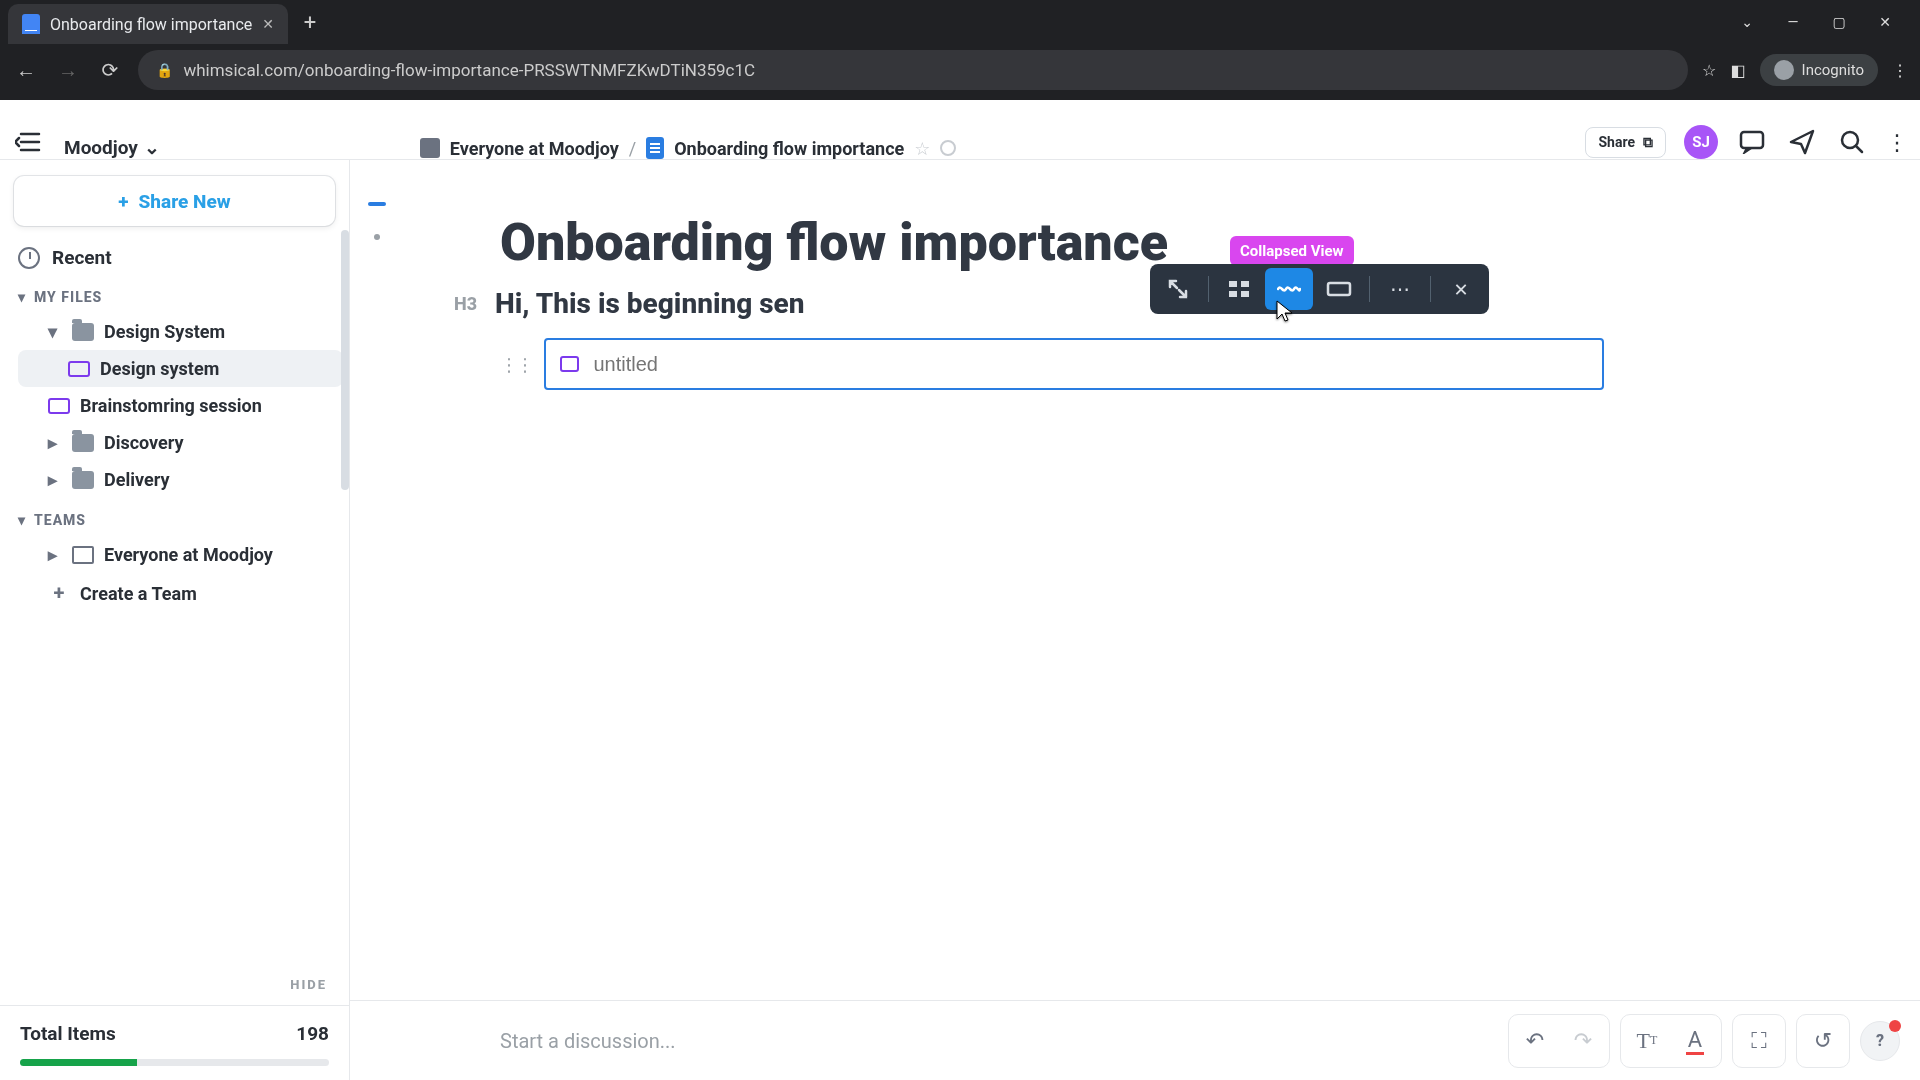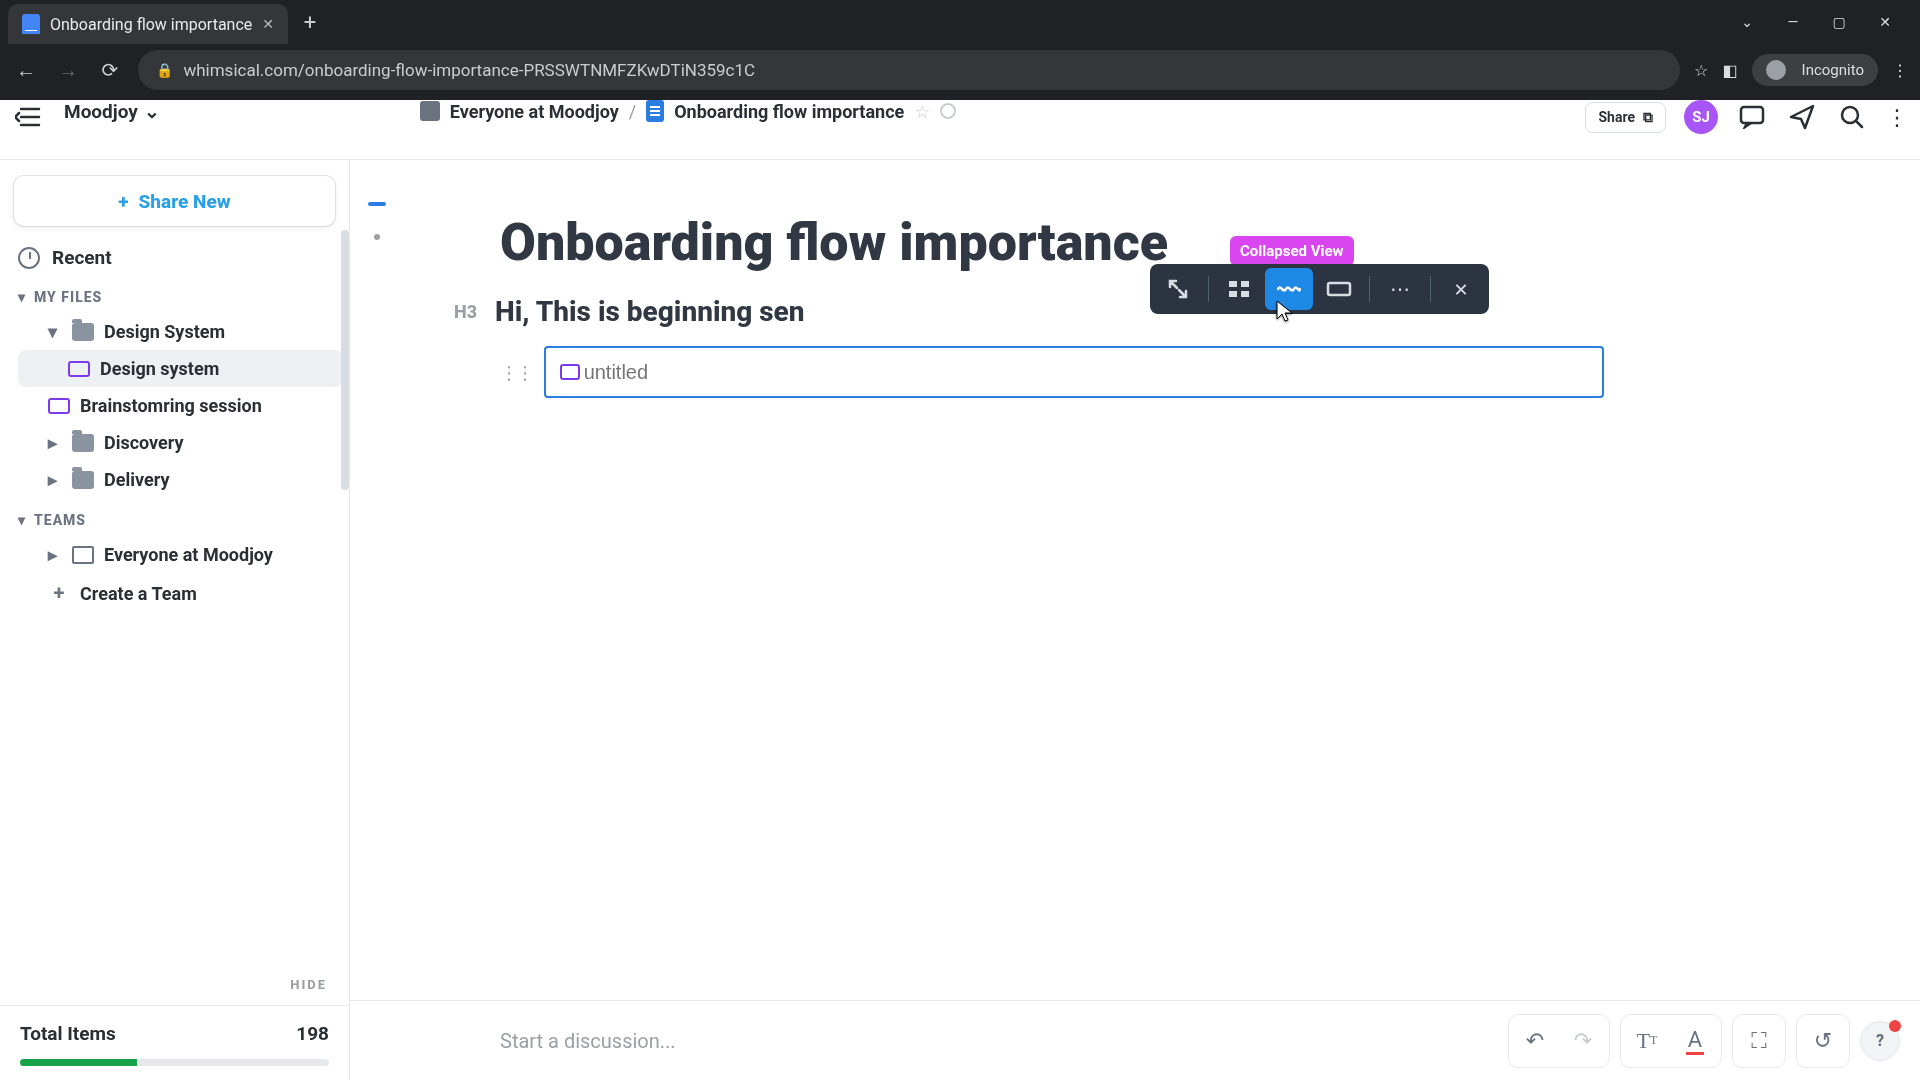--- a/index.html
+++ b/index.html
@@ -15,28 +15,28 @@
   .new-tab { margin-left:6px; font-size:22px; color:#ccc; width:32px; text-align:center;}
   .window-controls { margin-left:auto; display:flex; gap:28px; padding-right:18px; color:#ddd; font-size:14px;}
   .window-controls span { display:inline-block; width:18px; text-align:center; }
 
   .addr-bar { display:flex; align-items:center; gap:14px; padding:6px 12px 10px 12px; }
   .nav-btn { width:28px; height:28px; display:flex; align-items:center; justify-content:center; color:#ccc; font-size:20px;}
   .nav-btn.disabled{ color:#666;}
   .url-pill { flex:1; background:#35363a; border-radius:22px; height:40px; display:flex; align-items:center; padding:0 18px; color:#ccc; font-size:17px;}
   .url-pill .lock { margin-right:10px; font-size:14px;}
   .addr-right { display:flex; align-items:center; gap:14px; color:#ddd;}
-  .incog-badge { display:flex; align-items:center; gap:16px; background:#3c4043; padding:6px 14px; border-radius:18px; font-size:15px;}
+  .incog-badge { display:flex; align-items:center; gap:8px; background:#3c4043; padding:6px 14px; border-radius:18px; font-size:15px;}
   .incog-icon{ width:20px; height:20px; background:#9aa0a6; border-radius:50%;}
 
   
   .app { position:relative; height: calc(1080px - 44px - 56px); background:#fff; }
 
   
-  .app-bar { height:60px; display:flex; align-items:flex-start; padding:0 12px; border-bottom:1px solid #e6e8eb; }
+  .app-bar { height:60px; display:flex; align-items:flex-end; padding:0 12px; border-bottom:1px solid #e6e8eb; }
   .hamburger { width:34px; height:34px; display:flex; align-items:center; justify-content:center; color:#222; font-size:22px;}
   .workspace-btn { margin-left:18px; font-size:19px; font-weight:700; color:#2a2f36; display:flex; align-items:center; gap:6px;}
   .breadcrumb { margin-left:260px; display:flex; align-items:center; gap:10px; font-size:18px; color:#2a2f36;}
   .breadcrumb .sep { color:#9aa0a6;}
   .breadcrumb .bc-icon { width:20px; height:20px; background:#6b7280; display:inline-block; border-radius:3px;}
   .breadcrumb .bc-doc { width:18px; height:22px; background:#2a7de1; border-radius:3px; position:relative;}
   .breadcrumb .bc-doc::after{content:""; position:absolute; left:4px; right:4px; top:6px; height:2px; background:#fff; box-shadow:0 4px 0 #fff, 0 8px 0 #fff;}
   .breadcrumb .bc-text{ font-weight:700; }
   .breadcrumb .star{ color:#c8ccd1; font-size:18px;}
   .breadcrumb .sync { width:16px; height:16px; border:2px solid #c8ccd1; border-radius:50%;}
@@ -71,27 +71,27 @@
   .total-row { border-top:1px solid #e6e8eb; padding:16px 20px 6px 20px; display:flex; align-items:center; justify-content:space-between; font-size:19px; font-weight:700; color:#2a2f36;}
   .progress { margin:8px 20px 14px 20px; height:7px; background:#e6e8eb; border-radius:4px; overflow:hidden;}
   .progress > div{ height:100%; background:#16a34a; width:38%;}
 
   
   .canvas { flex:1; position:relative; padding:40px 60px 0 60px; }
   .gutter { position:absolute; left:18px; top:42px; display:flex; flex-direction:column; gap:28px; color:#2a7de1;}
   .gutter .dash{ width:18px; height:4px; background:#2a7de1; border-radius:2px;}
   .gutter .dot{ width:6px; height:6px; background:#9aa0a6; border-radius:50%; margin-left:6px;}
   .doc-title { font-size:52px; font-weight:900; color:#313843; margin-left:90px; margin-top:12px;}
-  .h3-row { display:flex; align-items:center; gap:18px; margin-left:44px; margin-top:22px;}
+  .h3-row { display:flex; align-items:center; gap:18px; margin-left:44px; margin-top:14px;}
   .h3-lbl { color:#9aa0a6; font-weight:800; font-size:18px;}
   .h3-text { font-size:28px; font-weight:800; color:#313843; }
 
   .embed-block { margin-left:90px; margin-top:18px; display:flex; align-items:center; gap:12px;}
   .drag-handle{ color:#9aa0a6; font-size:18px; letter-spacing:-2px;}
-  .embed-box { flex:0 0 1060px; height:52px; border:2px solid #2a7de1; border-radius:4px; display:flex; align-items:center; padding:0 14px; gap:4px;}
+  .embed-box { flex:0 0 1060px; height:52px; border:2px solid #2a7de1; border-radius:4px; display:flex; align-items:center; padding:0 14px; gap:14px;}
   .embed-ic{ width:20px;height:16px;border:2px solid #7c3aed;border-radius:3px;}
   .embed-input{ border:none; outline:none; font-size:20px; color:#9aa0a6; width:100%; }
 
   
   .float-tip { position:absolute; background:#d946ef; color:#fff; font-size:15px; font-weight:700; padding:6px 10px; border-radius:6px;}
   .float-bar { position:absolute; background:#2b3440; border-radius:8px; display:flex; align-items:center; padding:4px; gap:2px;}
   .fb-btn { width:48px; height:42px; display:flex; align-items:center; justify-content:center; color:#d8dde3; border-radius:6px;}
   .fb-btn.active{ background:#1e88e5; color:#fff;}
   .fb-sep{ width:1px; height:26px; background:#52616f; margin:0 4px;}
 

